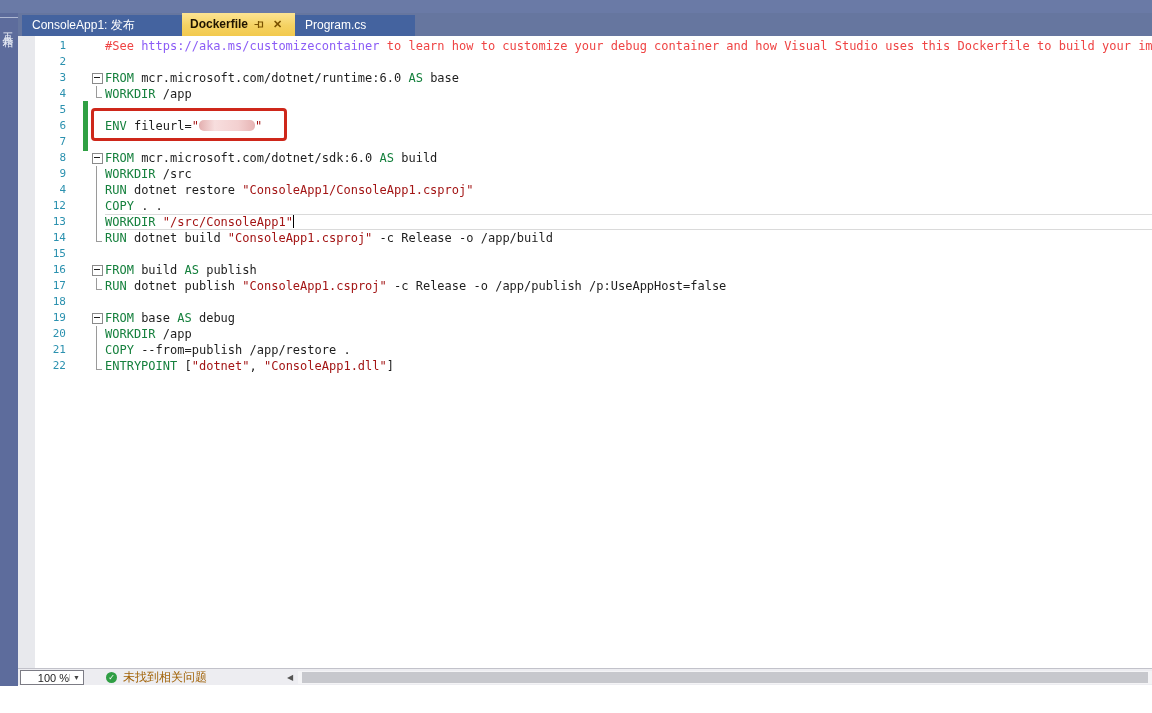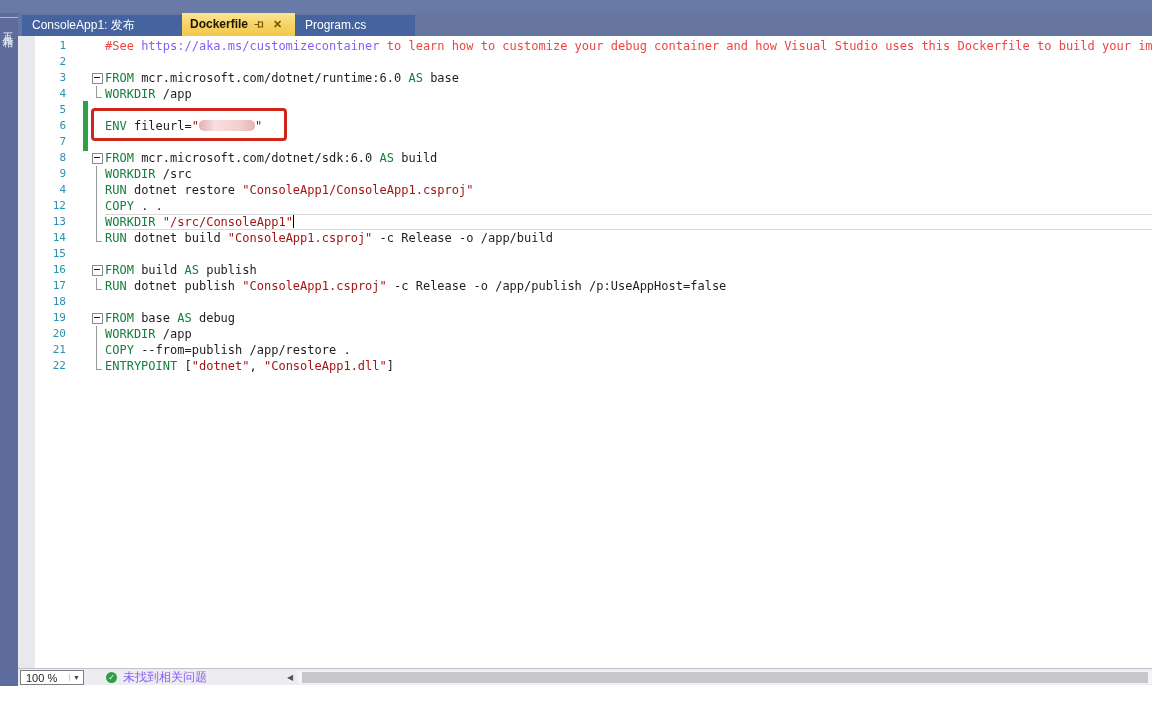--- a/index.html
+++ b/index.html
@@ -56,26 +56,26 @@
                 background:linear-gradient(90deg,#E3AFAF,#F7DEDE 28%,#F3D0D0 70%,#E6B4B4); }
   .caret { display:inline-block; width:1px; height:13px; background:#000; vertical-align:-2px; }
   .annotation-box { position:absolute; left:73px; top:72px; width:196px; height:33px;
                     border:3px solid #CE271A; border-radius:4px; pointer-events:none; }
 
   
   .statusbar { position:absolute; left:18px; top:668px; width:1134px; height:17px; background:#EDEDF1;
                border-top:1px solid #C2C2CA; font-size:11px; }
   .zoom-box { position:absolute; left:2px; top:1px; width:64px; height:15px; background:#FFFFFF;
               border:1px solid #7C7C85; display:flex; align-items:center; cursor:pointer; }
-  .zoom-box .zv { flex:1; padding-left:5px; color:#1E1E1E; font-size:11px; }
+  .zoom-box .zv { flex:1; padding-left:14px; color:#1E1E1E; font-size:11px;text-align:right; }
   .zoom-box .za { flex:0 0 14px; text-align:center; font-size:7px; color:#444; border-left:1px solid #C8C8C8; }
   .health { position:absolute; left:88px; top:1px; height:15px; display:flex; align-items:center; gap:6px; }
   .check-circle { width:11px; height:11px; border-radius:50%; background:#2F9E44; color:#fff; font-size:8px;
                   line-height:11px; text-align:center; display:inline-block; }
-  .health .ht { color:#8b5cf6; font-size:12px;font-family:Liberation Mono, monospace; }
+  .health .ht { color:#a16207; font-size:12px;font-family:Liberation Mono, monospace; }
   .hscroll-arrow { position:absolute; left:266px; top:2px; width:12px; height:13px; color:#555; font-size:8px;
                    line-height:13px; text-align:center; cursor:pointer; }
   .hscroll-track { position:absolute; left:280px; top:2px; right:0; height:13px; background:#F4F4F6; }
   .hscroll-thumb { position:absolute; left:4px; top:1px; width:846px; height:11px; background:#C7C8CD; }
 
   
   .outputbar { position:absolute; left:0; top:685px; width:1152px; height:40px; background:#4C5C8F;
                border-top:2px solid #3E5FA8;margin-top:44px; }
   .gripper { position:absolute; left:2px; top:4px; width:8px; height:9px; background:#B9BECB; }
   .output-tab { position:absolute; left:28px; top:7px; color:#FFFFFF; font-size:12px; padding-bottom:2px;

